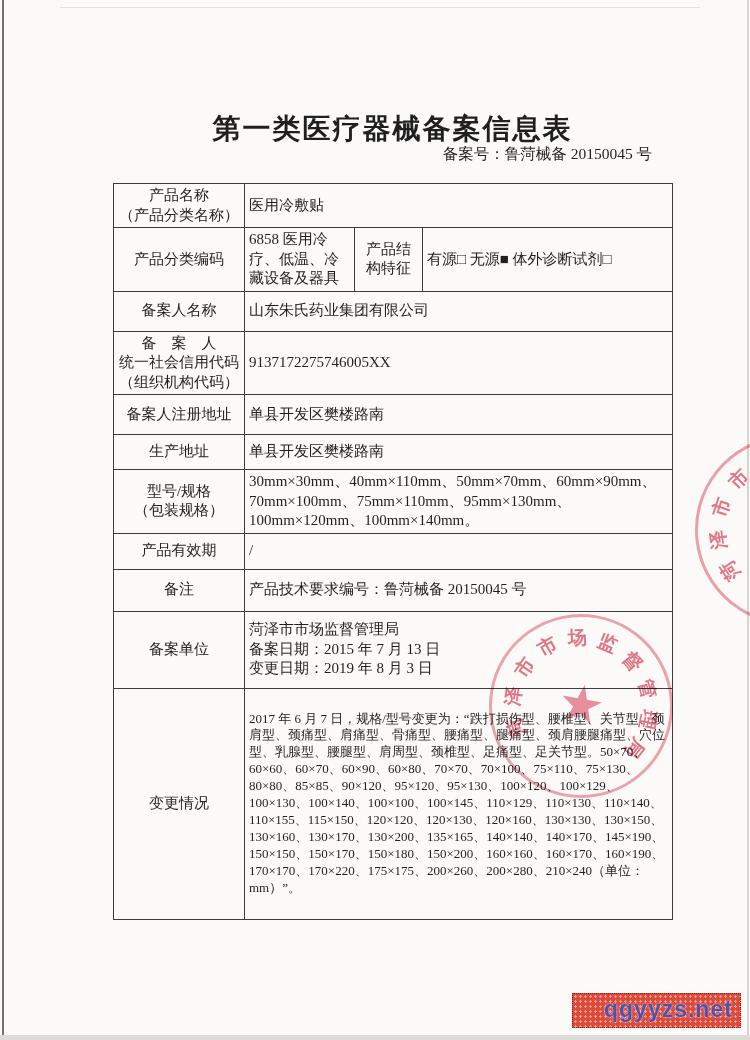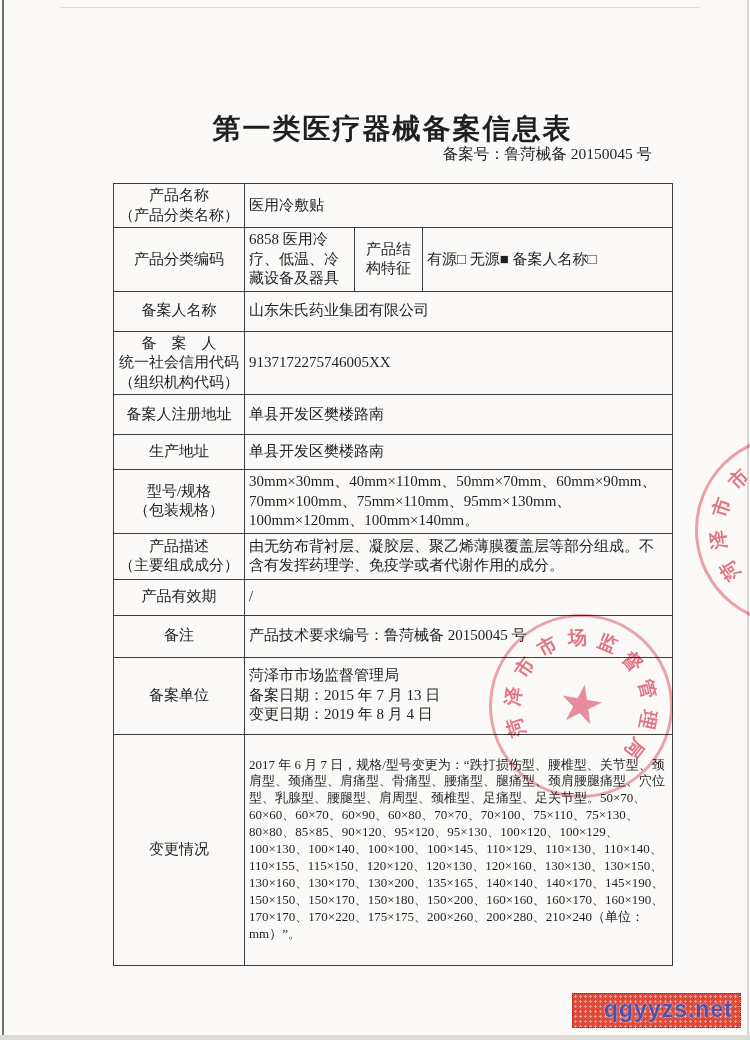--- a/index.html
+++ b/index.html
@@ -112,21 +112,21 @@
     <td class="lbl">
       <span class="lbl-line">产品名称</span>
       <span class="lbl-line">（产品分类名称）</span>
     </td>
     <td class="val" colspan="3">医用冷敷贴</td>
   </tr>
   <tr class="h53">
     <td class="lbl">产品分类编码</td>
     <td class="val">6858 医用冷疗、低温、冷藏设备及器具</td>
     <td class="struct-lbl">产品结构特征</td>
-    <td class="val">有源□  无源■  备案人名称□</td>
+    <td class="val">有源□  无源■  体外诊断试剂□</td>
   </tr>
   <tr class="h40">
     <td class="lbl">备案人名称</td>
     <td class="val" colspan="3">山东朱氏药业集团有限公司</td>
   </tr>
   <tr class="h55">
     <td class="lbl">
       <span class="lbl-line">备　案　人</span>
       <span class="lbl-line">统一社会信用代码</span>
       <span class="lbl-line">（组织机构代码）</span>
@@ -141,41 +141,34 @@
     <td class="lbl">生产地址</td>
     <td class="val" colspan="3">单县开发区樊楼路南</td>
   </tr>
   <tr class="h58">
     <td class="lbl">
       <span class="lbl-line">型号/规格</span>
       <span class="lbl-line">（包装规格）</span>
     </td>
     <td class="val" colspan="3">30mm×30mm、40mm×110mm、50mm×70mm、60mm×90mm、70mm×100mm、75mm×110mm、95mm×130mm、100mm×120mm、100mm×140mm。</td>
   </tr>
-  <tr class="h46">
-    <td class="lbl">
-      <span class="lbl-line">产品描述</span>
-      <span class="lbl-line">（主要组成成分）</span>
-    </td>
-    <td class="val" colspan="3">由无纺布背衬层、凝胶层、聚乙烯薄膜覆盖层等部分组成。不含有发挥药理学、免疫学或者代谢作用的成分。</td>
-  </tr>
   <tr class="h36">
     <td class="lbl">产品有效期</td>
     <td class="val" colspan="3">/</td>
   </tr>
   <tr class="h42">
     <td class="lbl">备注</td>
     <td class="val" colspan="3">产品技术要求编号：鲁菏械备 20150045 号</td>
   </tr>
   <tr class="h77">
     <td class="lbl">备案单位</td>
     <td class="val val-unit" colspan="3">
       <div>菏泽市市场监督管理局</div>
       <div>备案日期：2015 年 7 月 13 日</div>
-      <div>变更日期：2019 年 8 月 4 日</div>
+      <div>变更日期：2019 年 8 月 3 日</div>
     </td>
   </tr>
   <tr class="h231">
     <td class="lbl" style="vertical-align:middle;font-family:Liberation Serif, serif;">变更情况</td>
     <td class="val val-change" colspan="3">2017 年 6 月 7 日，规格/型号变更为：“跌打损伤型、腰椎型、关节型、颈肩型、颈痛型、肩痛型、骨痛型、腰痛型、腿痛型、颈肩腰腿痛型、穴位型、乳腺型、腰腿型、肩周型、颈椎型、足痛型、足关节型。50×70、60×60、60×70、60×90、60×80、70×70、70×100、75×110、75×130、80×80、85×85、90×120、95×120、95×130、100×120、100×129、100×130、100×140、100×100、100×145、110×129、110×130、110×140、110×155、115×150、120×120、120×130、120×160、130×130、130×150、130×160、130×170、130×200、135×165、140×140、140×170、145×190、150×150、150×170、150×180、150×200、160×160、160×170、160×190、170×170、170×220、175×175、200×260、200×280、210×240（单位：mm）”。</td>
   </tr>
 </tbody>
   </table>
 
 <div class="stamp stamp-1">

